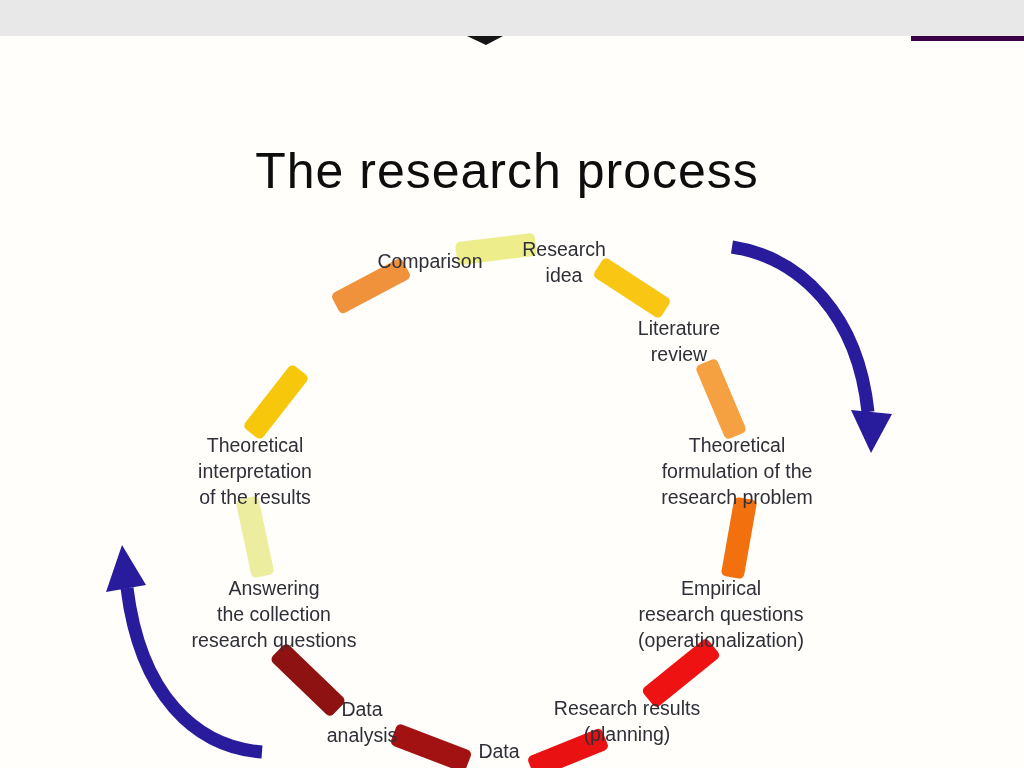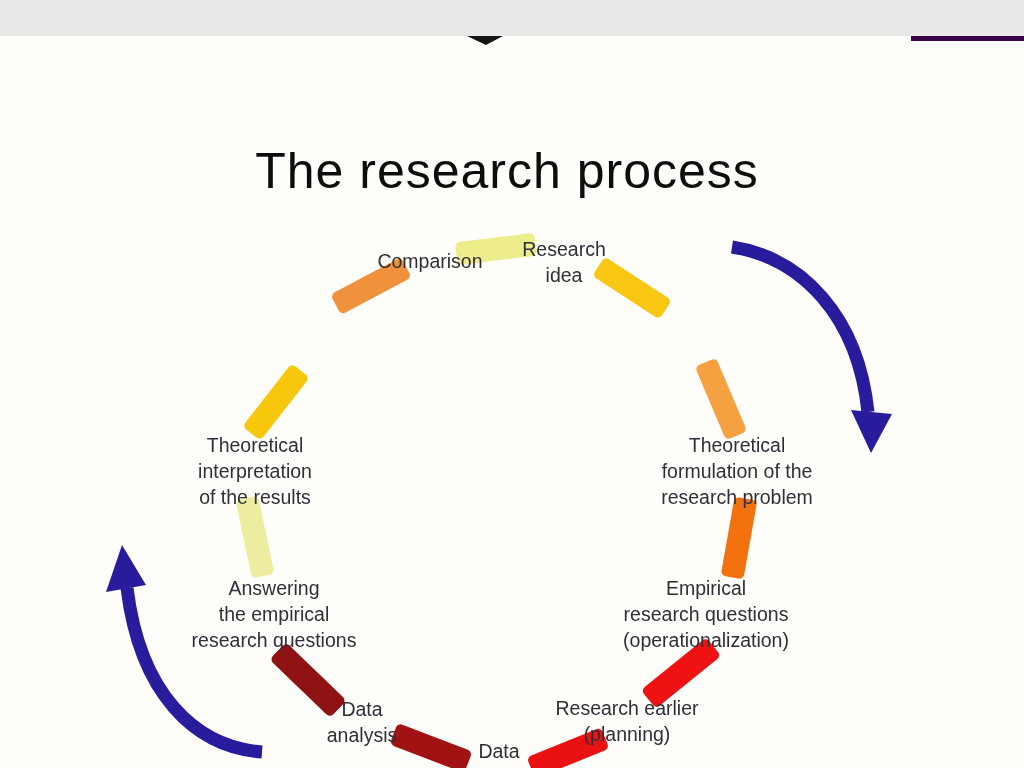--- a/index.html
+++ b/index.html
@@ -35,21 +35,21 @@
     text-align: center;
     white-space: pre-line;
     font-size: 19.5px;
     line-height: 26px;
     color: #2f2f38;
   }
   
   .lbl-research-idea            { left: 564px; top: 200px; }
   .lbl-literature-review        { left: 679px; top: 279px; }
   .lbl-theoretical-formulation  { left: 737px; top: 396px; }
-  .lbl-empirical-questions      { left: 706px; top: 539px; }
+  .lbl-empirical-questions      { left: 721px; top: 539px; }
   .lbl-research-design          { left: 627px; top: 659px; }
   .lbl-data-collection          { left: 499px; top: 702px; }
   .lbl-data-analysis            { left: 362px; top: 660px; }
   .lbl-answering                { left: 274px; top: 539px; }
   .lbl-theoretical-interpretation { left: 255px; top: 396px; }
   .lbl-comparison               { left: 309px; top: 265px; }
   .lbl-conclusions              { left: 430px; top: 212px; }
 </style>
 </head>
 <body>
@@ -81,33 +81,35 @@
 
       <path d="M 262 716 C 195 711 140 658 127 552" fill="none" stroke-width="13" stroke="#281C9C"></path>
       <polygon points="106,556 146,549 122,509" fill="#281C9C"></polygon>
     </g>
   </svg>
 
   <h1 class="title">The research process</h1>
 
   <div class="lbl lbl-research-idea">Research
 idea</div>
+  <div class="lbl lbl-literature-review">Literature
+review</div>
   <div class="lbl lbl-theoretical-formulation">Theoretical
 formulation of the
 research problem</div>
   <div class="lbl lbl-empirical-questions">Empirical
 research questions
 (operationalization)</div>
-  <div class="lbl lbl-research-design">Research earlier
+  <div class="lbl lbl-research-design">Research results
 (planning)</div>
   <div class="lbl lbl-data-collection">Data
 collection</div>
   <div class="lbl lbl-data-analysis">Data
 analysis</div>
   <div class="lbl lbl-answering">Answering
-the empirical
+the collection
 research questions</div>
   <div class="lbl lbl-theoretical-interpretation">Theoretical
 interpretation
 of the results</div>
   <div class="lbl lbl-conclusions">Comparison</div>
 
 </div>
 
 </body></html>

